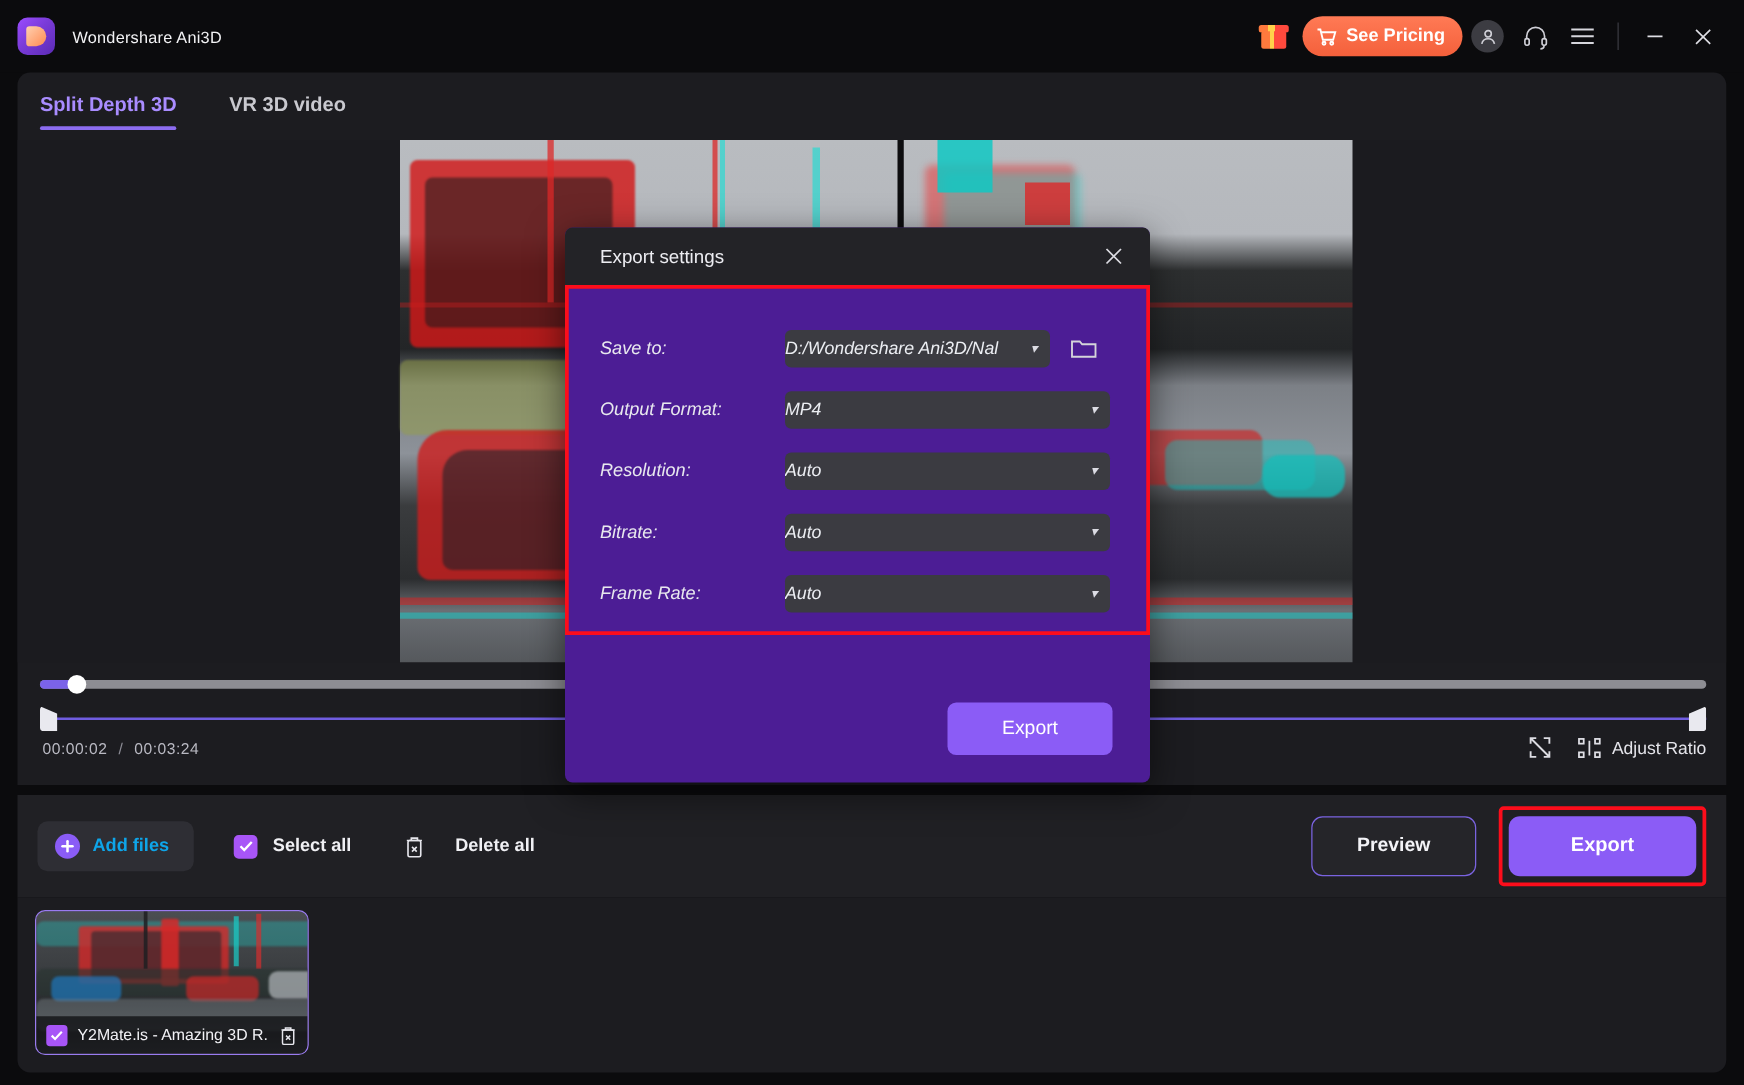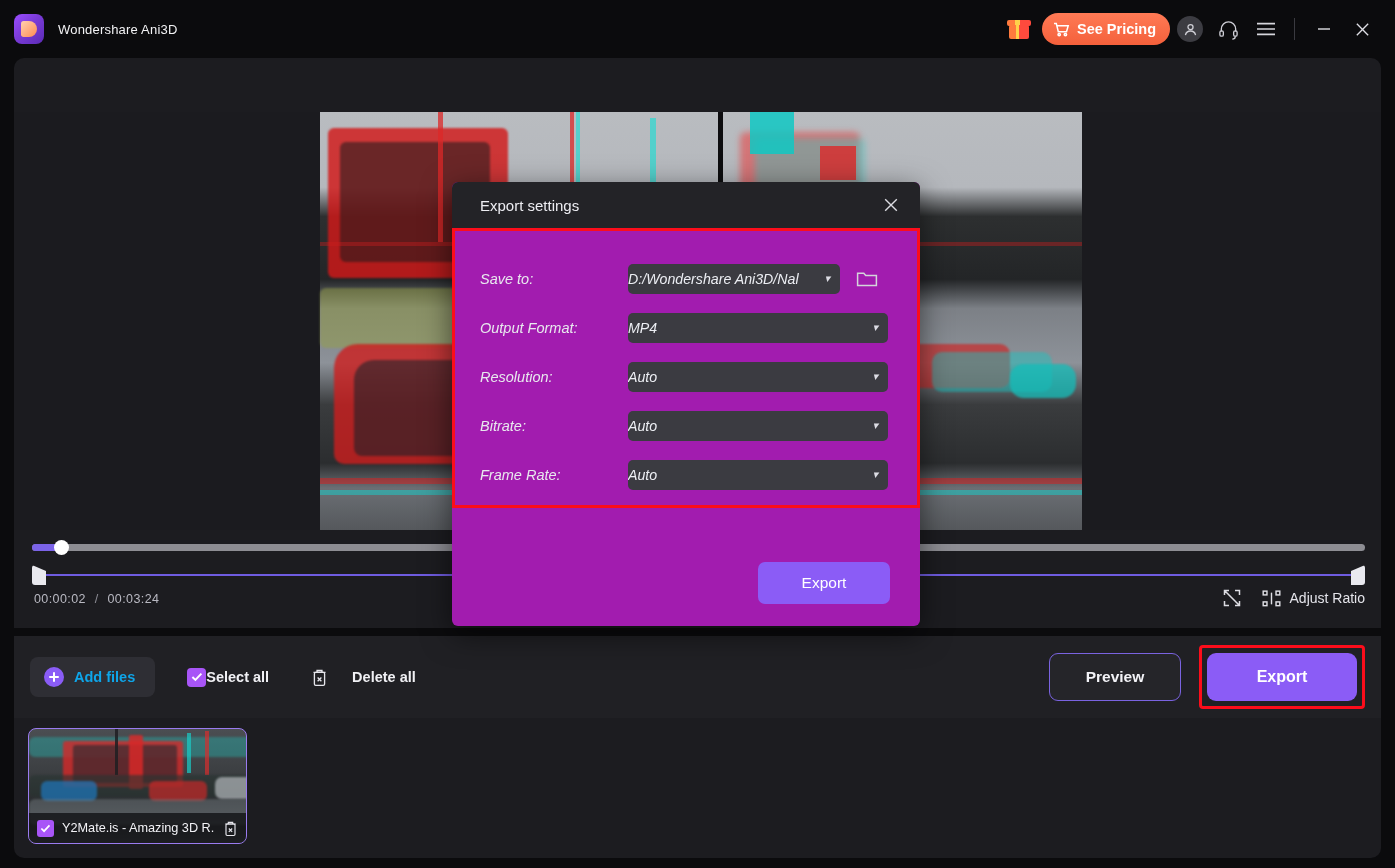--- a/index.html
+++ b/index.html
@@ -169,21 +169,21 @@
   .plus-circle {
     width: 20px; height: 20px; border-radius: 50%; background: #8a5cf6;
     position: relative; flex: none;
   }
   .plus-circle:before, .plus-circle:after {
     content: ""; position: absolute; background: #fff; border-radius: 1px;
   }
   .plus-circle:before { left: 5px; top: 9px; width: 10px; height: 2px; }
   .plus-circle:after { left: 9px; top: 5px; width: 2px; height: 10px; }
   .selectall {
-    display: flex; align-items: center; gap: 0; margin-left: 32px; cursor: pointer;
+    display: flex; align-items: center; gap: 12px; margin-left: 32px; cursor: pointer;
     color: #f0f0f4; font-size: 14.5px; font-weight: bold;
   }
   .chk {
     width: 19px; height: 19px; border-radius: 4px; background: #a855f7;
     display: flex; align-items: center; justify-content: center; flex: none;
   }
   .deleteall {
     display: flex; align-items: center; gap: 24px; margin-left: 42px; cursor: pointer;
     color: #f0f0f4; font-size: 14.5px; font-weight: bold;
   }
@@ -224,21 +224,21 @@
     display: flex; align-items: center; justify-content: center; flex: none;
   }
   .mc-name {
     font-size: 12.7px; color: #f2f2f6; white-space: nowrap; overflow: hidden;
     text-overflow: ellipsis; flex: 1;
   }
 
   
   .dialog {
     position: absolute; left: 452px; top: 182px; width: 468px; height: 444px;
-    background: #a21caf; border-radius: 6px;
+    background: #4c1d95; border-radius: 6px;
     box-shadow: 0 8px 30px rgba(0,0,0,.55);
     z-index: 40;
   }
   .dlg-head {
     height: 46px; display: flex; align-items: center; padding: 0 14px 0 28px;
     background: #232327; border-radius: 6px 6px 0 0;
   }
   .dlg-title { color: #ededf2; font-size: 15px; }
   .dlg-close {
     margin-left: auto; width: 30px; height: 30px; display: flex;
@@ -339,20 +339,28 @@
       <div class="win-btn">
         <svg width="17" height="17" viewBox="0 0 18 18" stroke="#dedee4" stroke-width="1.4">
           <path d="M3 3l12 12M15 3L3 15"></path>
         </svg>
       </div>
     </div>
   </div>
 
   <div class="workspace">
 
+    <div class="tabs">
+      <div class="tab active">
+        <span>Split Depth 3D</span>
+      </div>
+      <div class="tab">
+        <span>VR 3D video</span>
+      </div>
+    </div>
 
     <div class="stage">
       <div class="video">
 
         <div class="blob" style="left:8px; top:16px; width:180px; height:150px; background:rgba(210,25,25,.82);"></div>
         <div class="blob" style="left:20px; top:30px; width:150px; height:120px; background:rgba(25,25,28,.55);"></div>
         <div class="vstripe red-pole" style="left:118px; top:0; width:5px; height:130px;"></div>
         <div class="vstripe cyan-pole" style="left:330px; top:6px; width:6px; height:140px;"></div>
         <div class="vstripe red-pole" style="left:250px; top:0; width:4px; height:120px;"></div>
         <div class="vstripe cyan-pole" style="left:256px; top:0; width:4px; height:120px;"></div>

